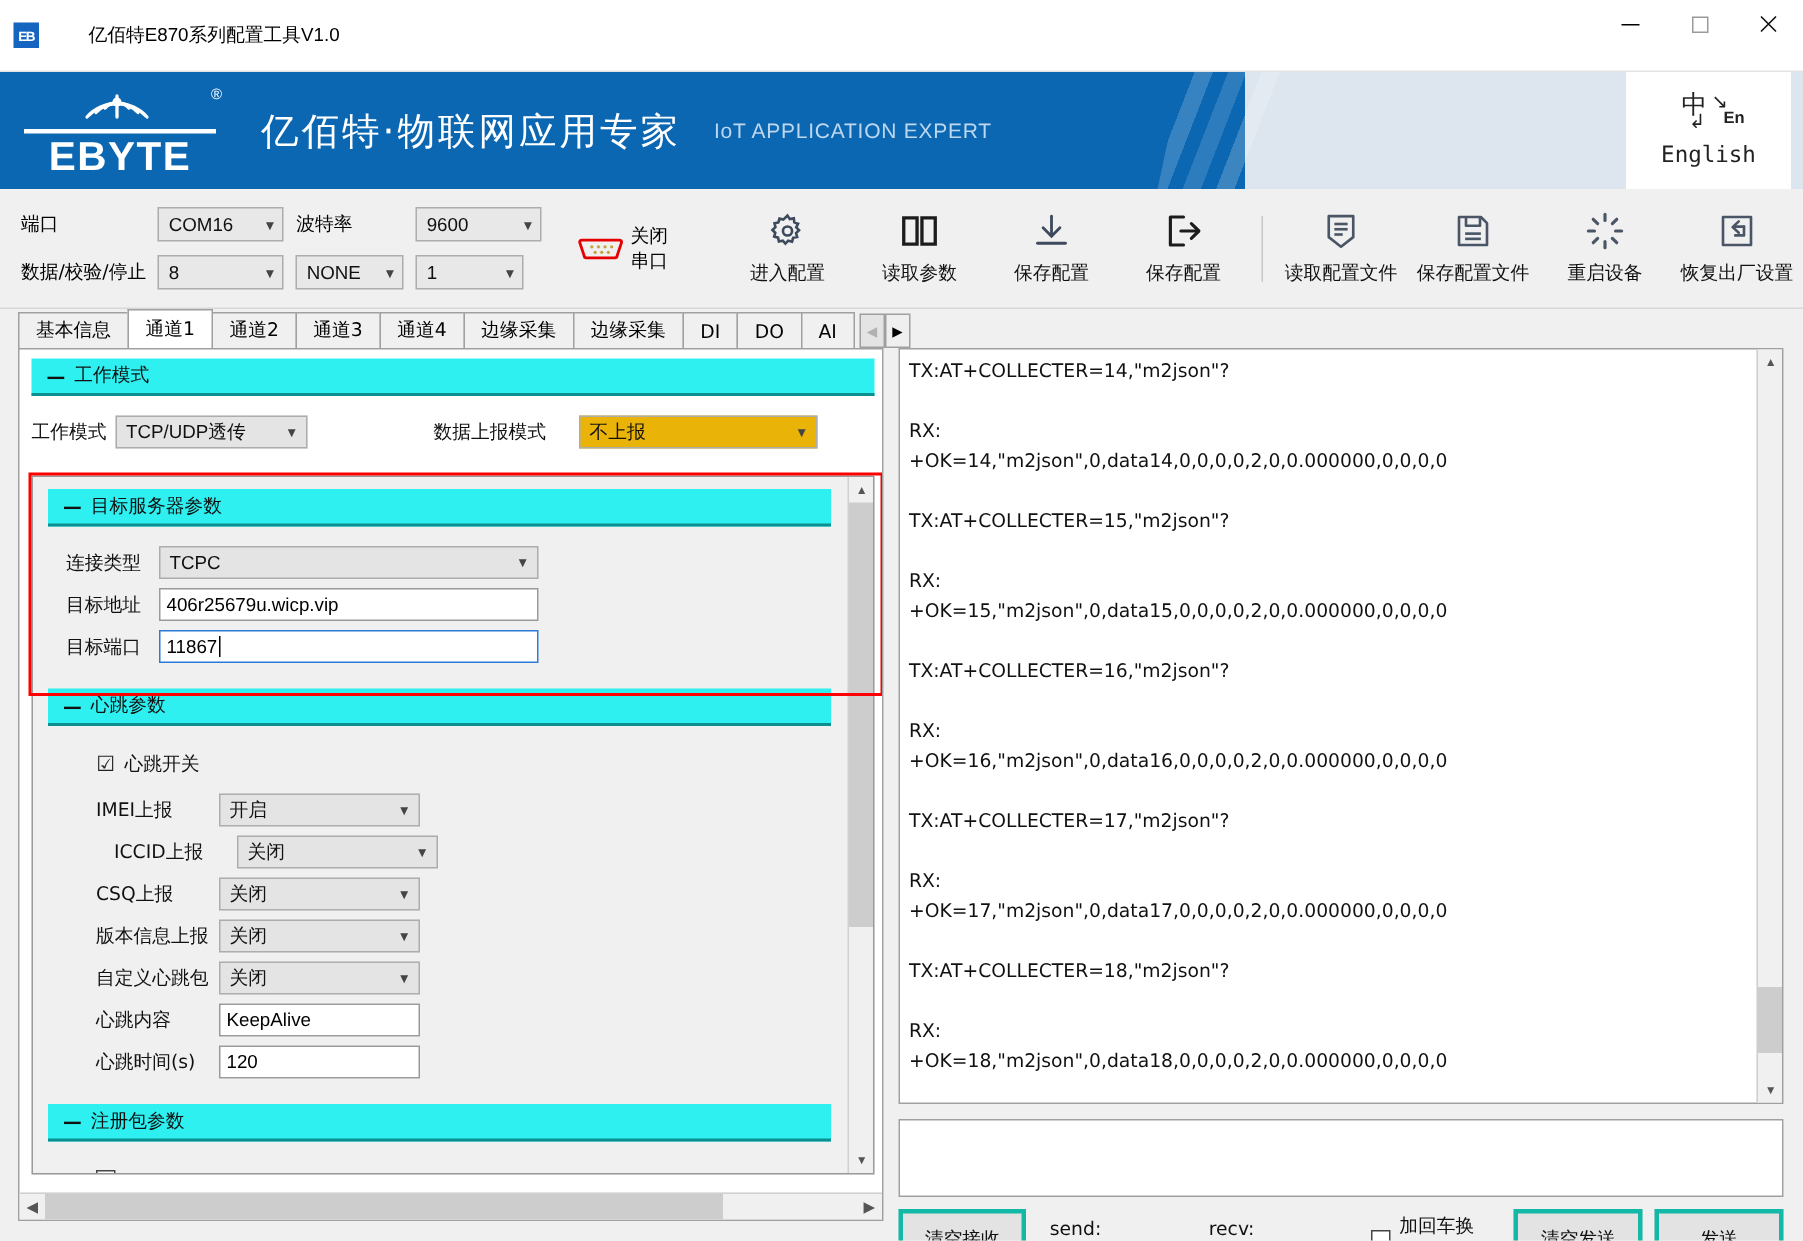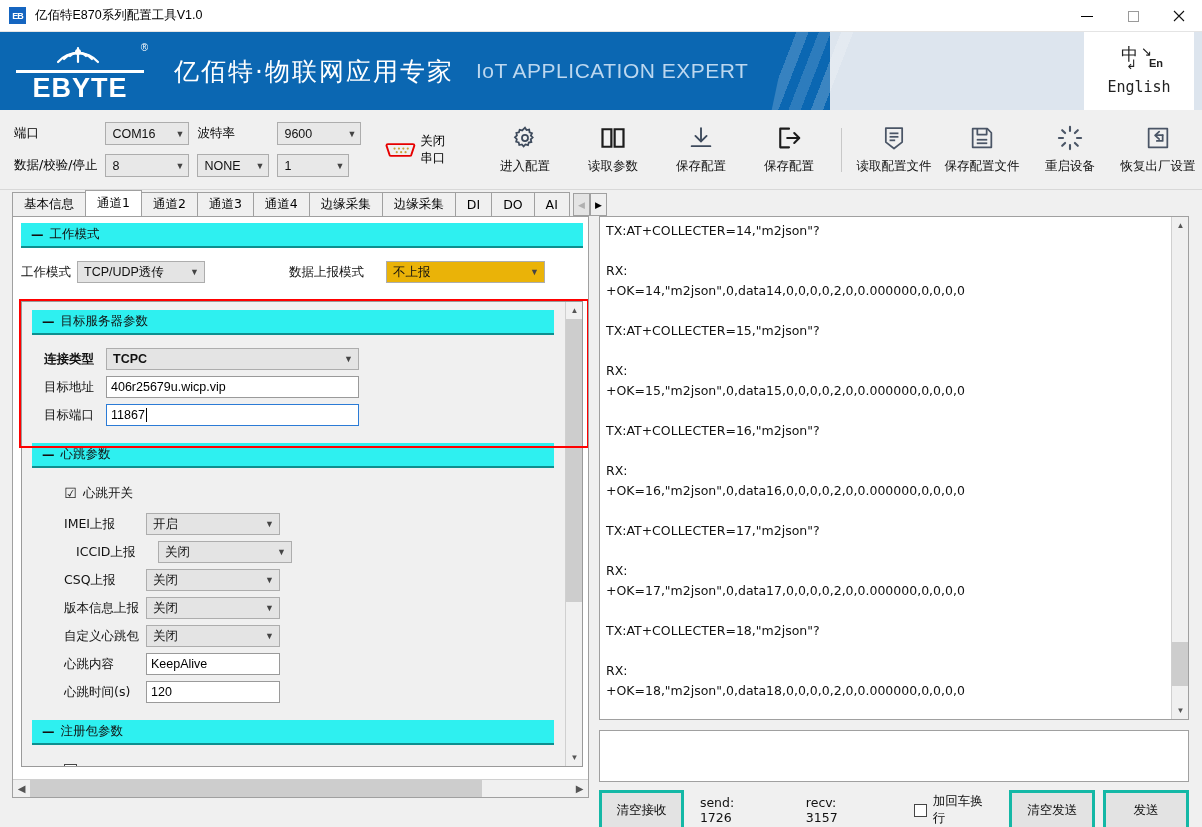--- a/index.html
+++ b/index.html
@@ -9,22 +9,22 @@
     font-family:"Liberation Sans", sans-serif;
     font-size:12px;
     color:#000;
     background:#f0f0f0;
     overflow:hidden;
     position:relative;
   }
 
   
   .titlebar{
-    height:32px; background:#ffffff; display:flex; align-items:center;
-    border-bottom:1px solid #e4e4e4; position:relative;
+    height:48px; background:#ffffff; display:flex; align-items:center;
+    border-bottom:1px solid #e4e4e4; position:relative;gap:24px;
   }
   .app-icon{
     width:17px;height:17px;margin-left:9px;margin-right:9px;
     background:#1565c0; color:#fff; font-size:9px; font-weight:bold;
     display:flex;align-items:center;justify-content:center;
     letter-spacing:-1px;
   }
   .app-title{ font-size:12.5px; color:#000; }
   .win-btns{ position:absolute; right:0; top:0; height:32px; display:flex; }
   .win-btn{
@@ -57,21 +57,21 @@
     border-top:3px solid #fff; padding-top:2px; display:block; text-align:center;
   }
   .logo-wave{ position:relative; height:30px; }
   .logo-wave svg{ position:absolute; left:12px; top:0; }
   .logo-reg{ position:absolute; right:-4px; top:2px; font-size:10px; }
   .slogan-cn{
     color:#fff; font-size:25px; margin-left:30px; letter-spacing:2px;
     font-family:"DejaVu Sans", sans-serif; font-weight:500;
   }
   .slogan-en{
-    color:#bcd7ef; font-size:21px; margin-left:22px; letter-spacing:.5px;
+    color:#bcd7ef; font-size:14px; margin-left:22px; letter-spacing:.5px;
   }
   .lang-box{
     position:absolute; right:8px; top:0; bottom:0; width:110px;
     display:flex; flex-direction:column; align-items:center; justify-content:center;
     background:#fff; color:#222;
   }
   .lang-glyph{ font-size:19px; line-height:1; position:relative; height:30px; width:44px;}
   .lang-glyph .zh{ position:absolute; left:4px; top:0; font-size:17px; font-family:"DejaVu Sans",sans-serif;}
   .lang-glyph .en{ position:absolute; left:32px; top:12px; font-size:11px; font-weight:bold;}
   .lang-glyph .ar1{ position:absolute; left:24px; top:-1px; font-size:13px; }
@@ -468,21 +468,21 @@
     <div class="red-outline"></div>
 
     <div class="scroll-box">
       <div class="inner-scroll">
 
         <div class="grp">
           <div class="sect-hdr">
             <span class="dash">—</span>
             <span>目标服务器参数</span>
           </div>
-          <div class="field-row" style="margin-top:10px;font-weight:bold;">
+          <div class="field-row" style="margin-top:10px;">
             <span class="field-label" style="width:62px;margin-left:12px;">连接类型</span>
             <div class="dd" style="width:253px;">
               <span>TCPC</span>
               <span class="chev">▼</span>
             </div>
           </div>
           <div class="field-row">
             <span class="field-label" style="width:62px;margin-left:12px;">目标地址</span>
             <div class="textbox" style="width:253px;">
               <span>406r25679u.wicp.vip</span>

